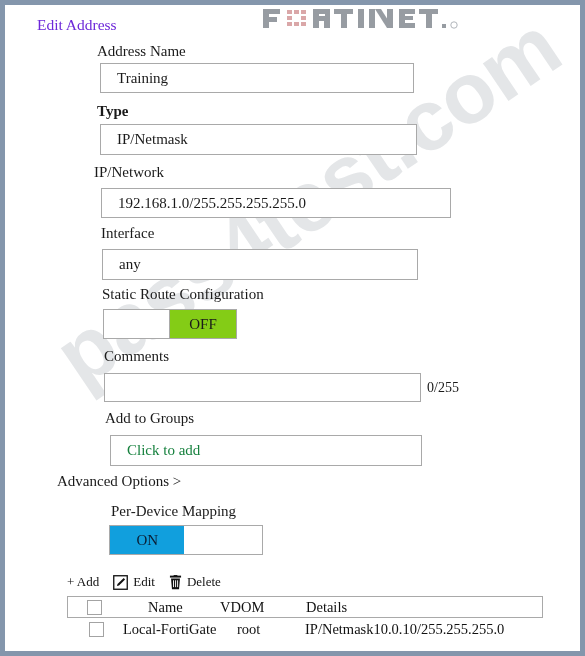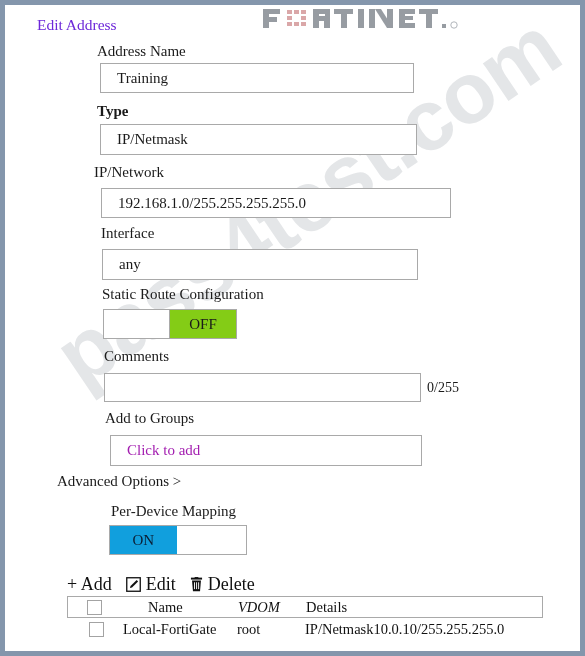--- a/index.html
+++ b/index.html
@@ -142,21 +142,21 @@
   }
 
   
   .toolbar {
     position: absolute;
     left: 62px;
     top: 569px;
     display: flex;
     align-items: center;
     gap: 14px;
-    font-size: 18px;
+    font-size: 13px;
     color: #111111;
   }
   .tb-item {
     display: flex;
     align-items: center;
     gap: 5px;
     white-space: nowrap;
   }
   .tb-item svg { display: block; }
 
@@ -188,21 +188,21 @@
   .cbox {
     position: absolute;
     box-sizing: border-box;
     width: 15px;
     height: 15px;
     border: 1px solid #a3a3a3;
     background: #ffffff;
     top: 3px;
   }
   .c-name { left: 56px; margin-left: 24px; }
-  .c-vdom { left: 170px; font-style: italic; }
+  .c-vdom { left: 152px; }
   .c-details { left: 238px; }
   .r-name { left: 56px; }
   .r-vdom { left: 170px; }
   .r-details { left: 238px; }
 </style>
 </head>
 <body>
 
 <div class="screen">
   <div class="page">
@@ -277,26 +277,26 @@
     <div class="toggle off" style="left:98px; top:304px; width:134px;">
       <div class="seg seg-left"></div>
       <div class="seg seg-right">OFF</div>
     </div>
 
     <div class="field-label" style="left:99px; top:343px;">Comments</div>
     <div class="field-box" style="left:99px; top:368px; width:317px; height:29px;"></div>
     <div class="char-counter" style="left:422px; top:375px;">0/255</div>
 
     <div class="field-label" style="left:100px; top:405px;">Add to Groups</div>
-    <div class="field-box" style="left:105px; top:430px; width:312px; height:31px; color:#a21caf;">Click to add</div>
+    <div class="field-box" style="left:105px; top:430px; width:312px; height:31px; color:#15803d;">Click to add</div>
 
     <div class="advanced-options">Advanced  Options &gt;</div>
 
     <div class="field-label" style="left:106px; top:498px;">Per-Device Mapping</div>
-    <div class="toggle on" style="left:104px; top:520px; width:138px;text-align:center;">
+    <div class="toggle on" style="left:104px; top:520px; width:154px;text-align:center;">
       <div class="seg seg-left">ON</div>
       <div class="seg seg-right"></div>
     </div>
 
     <div class="toolbar">
       <div class="tb-item">
         <span>+ Add</span>
       </div>
       <div class="tb-item">
         <span>

